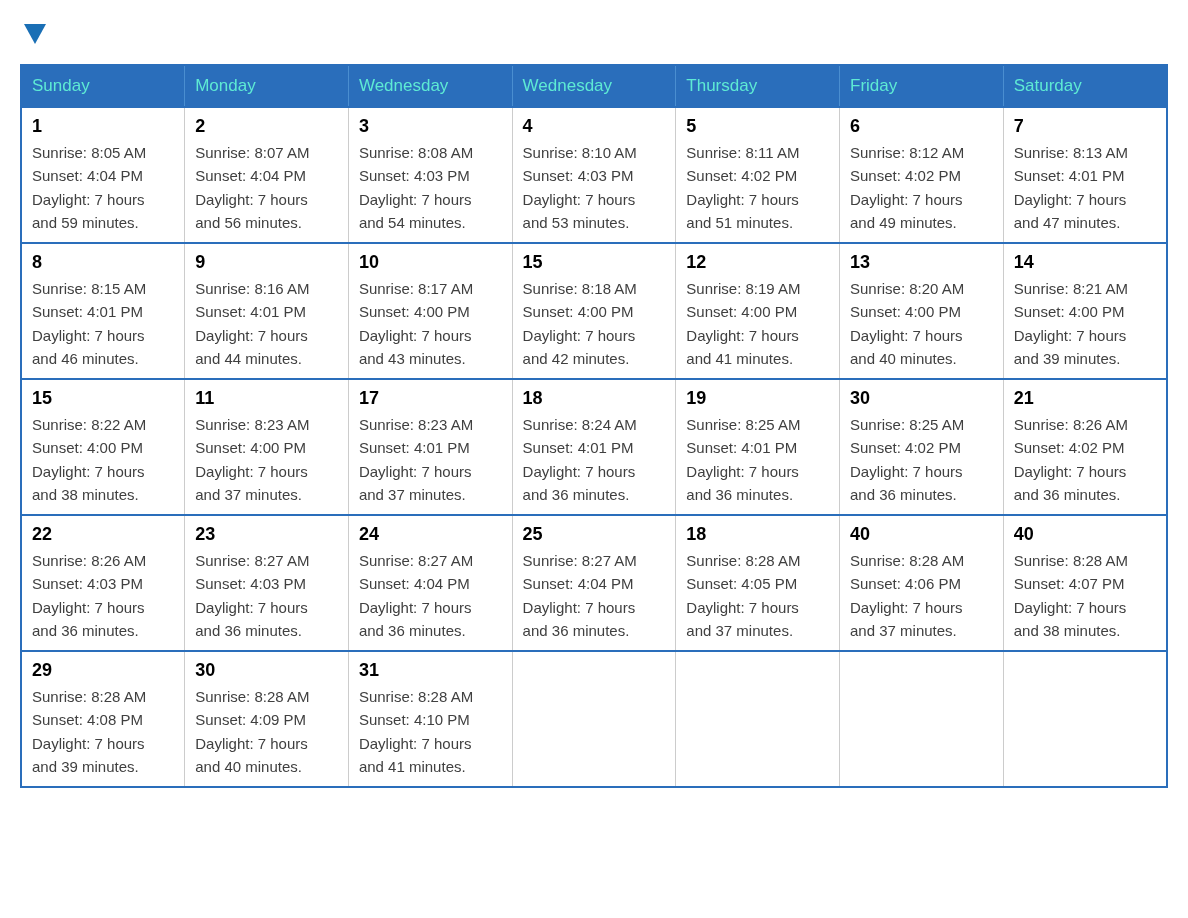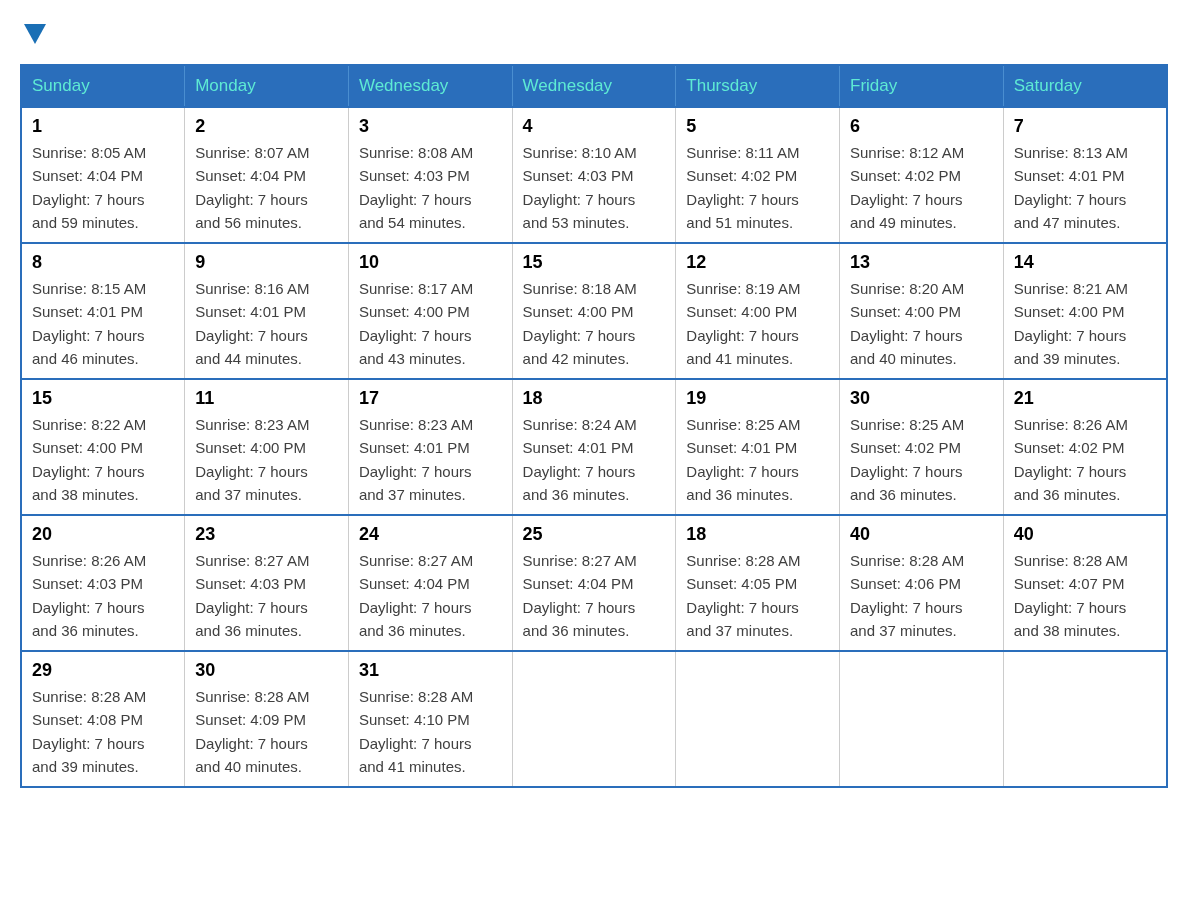--- a/index.html
+++ b/index.html
@@ -221,21 +221,21 @@
           <div class="day-number">30</div>
           <div class="day-info">Sunrise: 8:25 AM<br>Sunset: 4:02 PM<br>Daylight: 7 hours<br>and 36 minutes.</div>
         </td>
         <td>
           <div class="day-number">21</div>
           <div class="day-info">Sunrise: 8:26 AM<br>Sunset: 4:02 PM<br>Daylight: 7 hours<br>and 36 minutes.</div>
         </td>
       </tr>
       <tr>
         <td>
-          <div class="day-number">20</div>
+          <div class="day-number">22</div>
           <div class="day-info">Sunrise: 8:26 AM<br>Sunset: 4:03 PM<br>Daylight: 7 hours<br>and 36 minutes.</div>
         </td>
         <td>
           <div class="day-number">23</div>
           <div class="day-info">Sunrise: 8:27 AM<br>Sunset: 4:03 PM<br>Daylight: 7 hours<br>and 36 minutes.</div>
         </td>
         <td>
           <div class="day-number">24</div>
           <div class="day-info">Sunrise: 8:27 AM<br>Sunset: 4:04 PM<br>Daylight: 7 hours<br>and 36 minutes.</div>
         </td>

